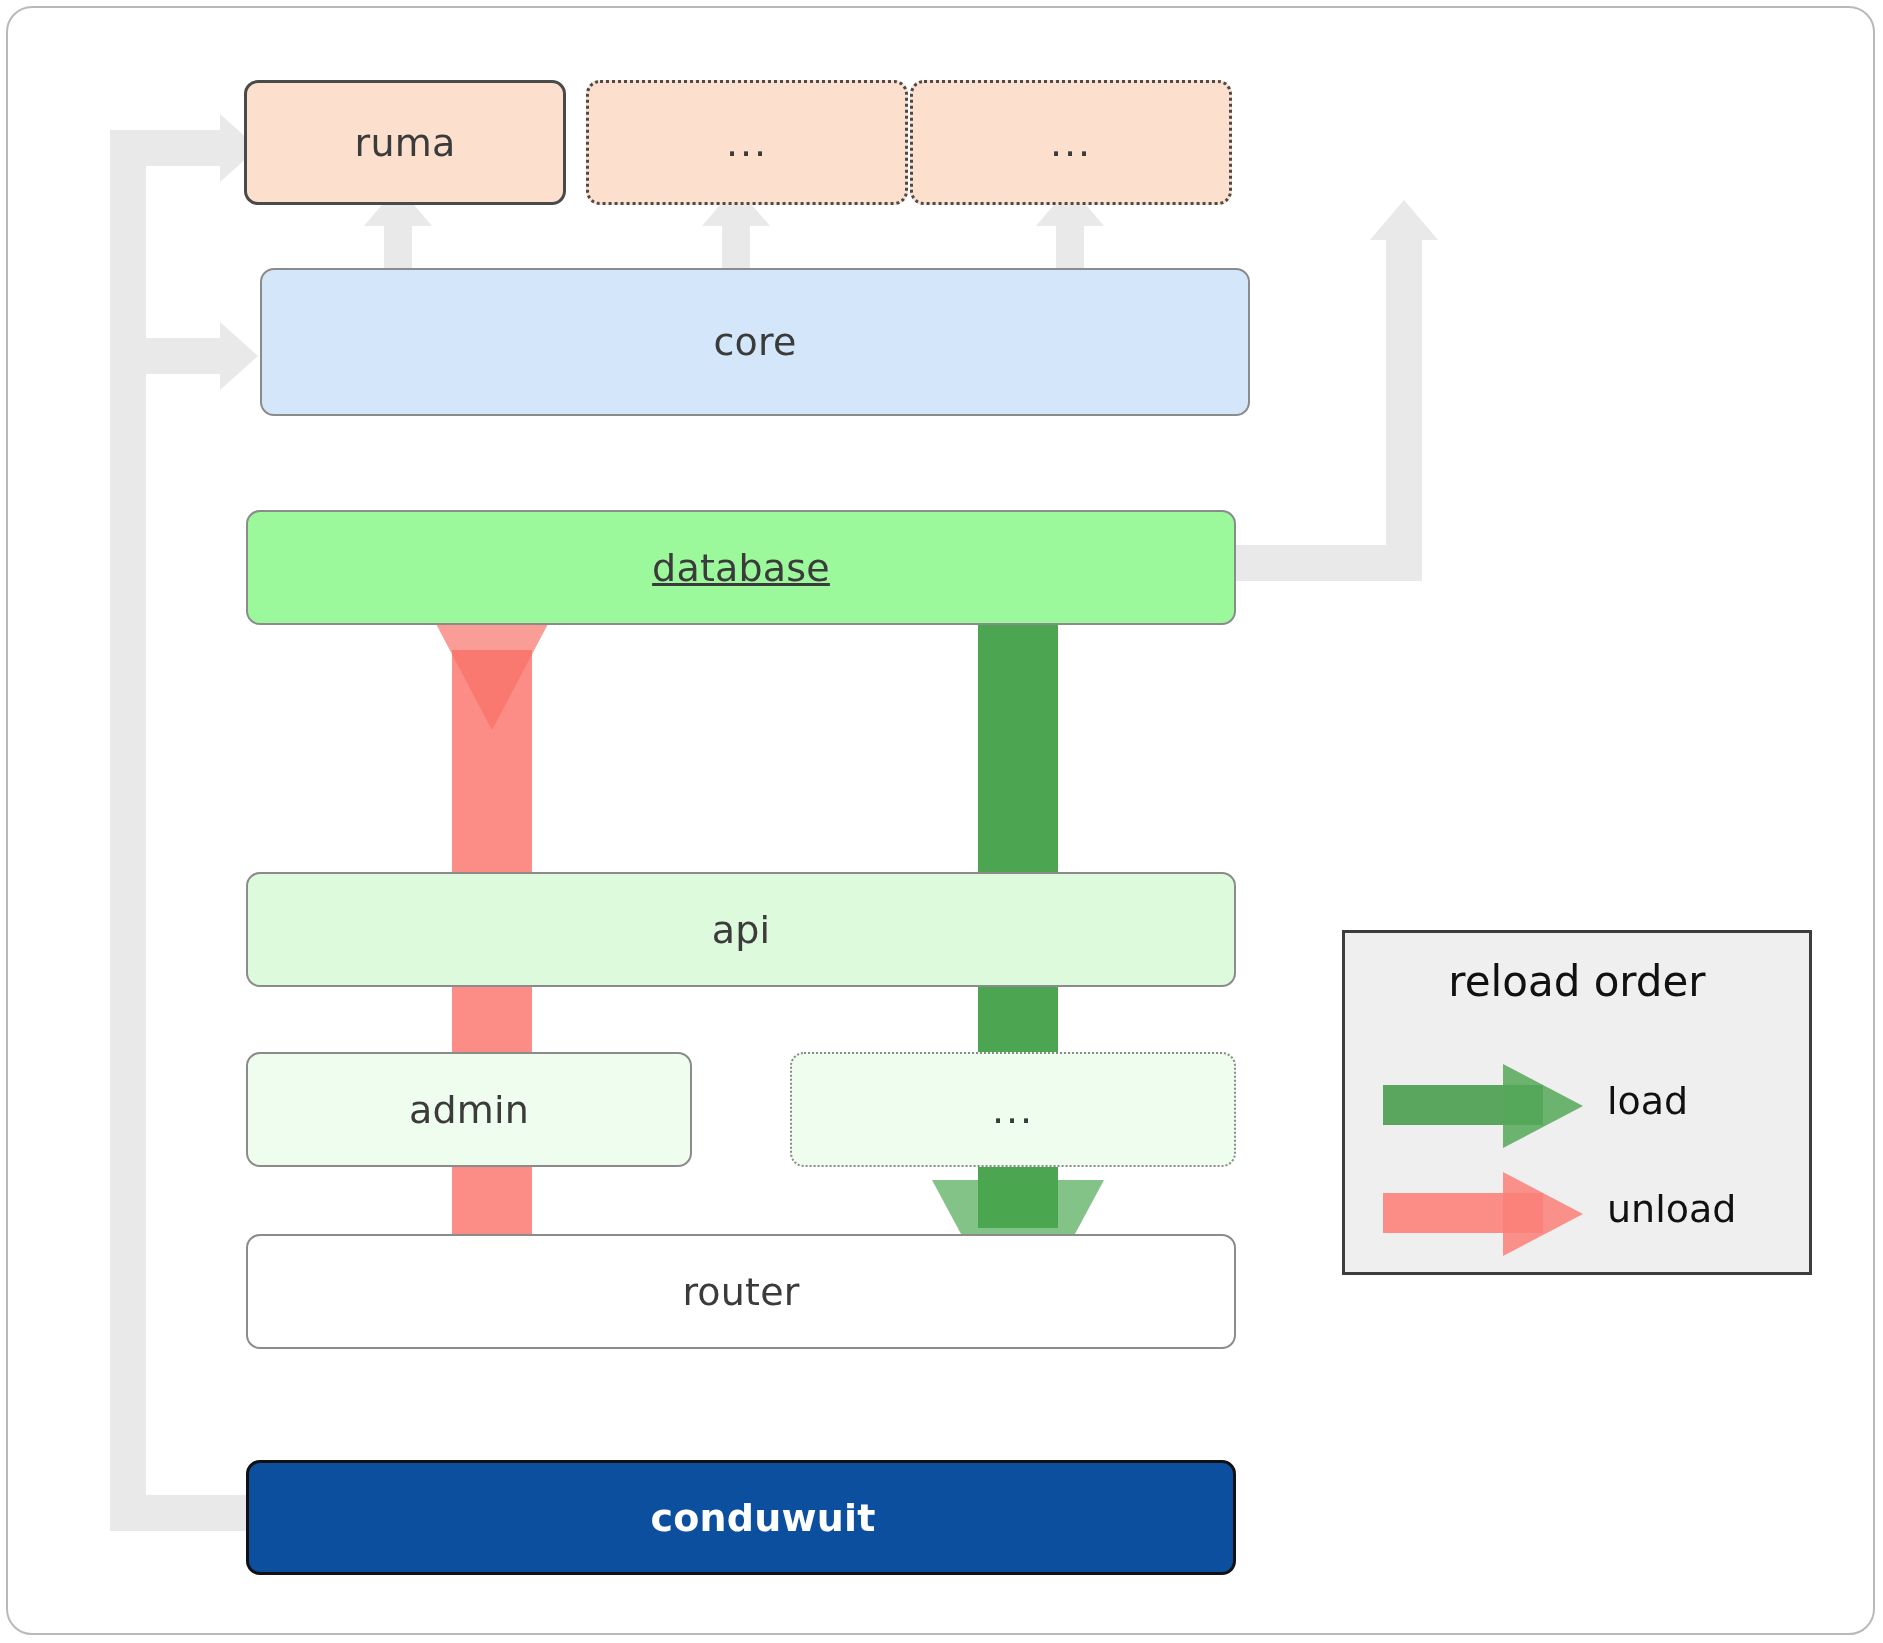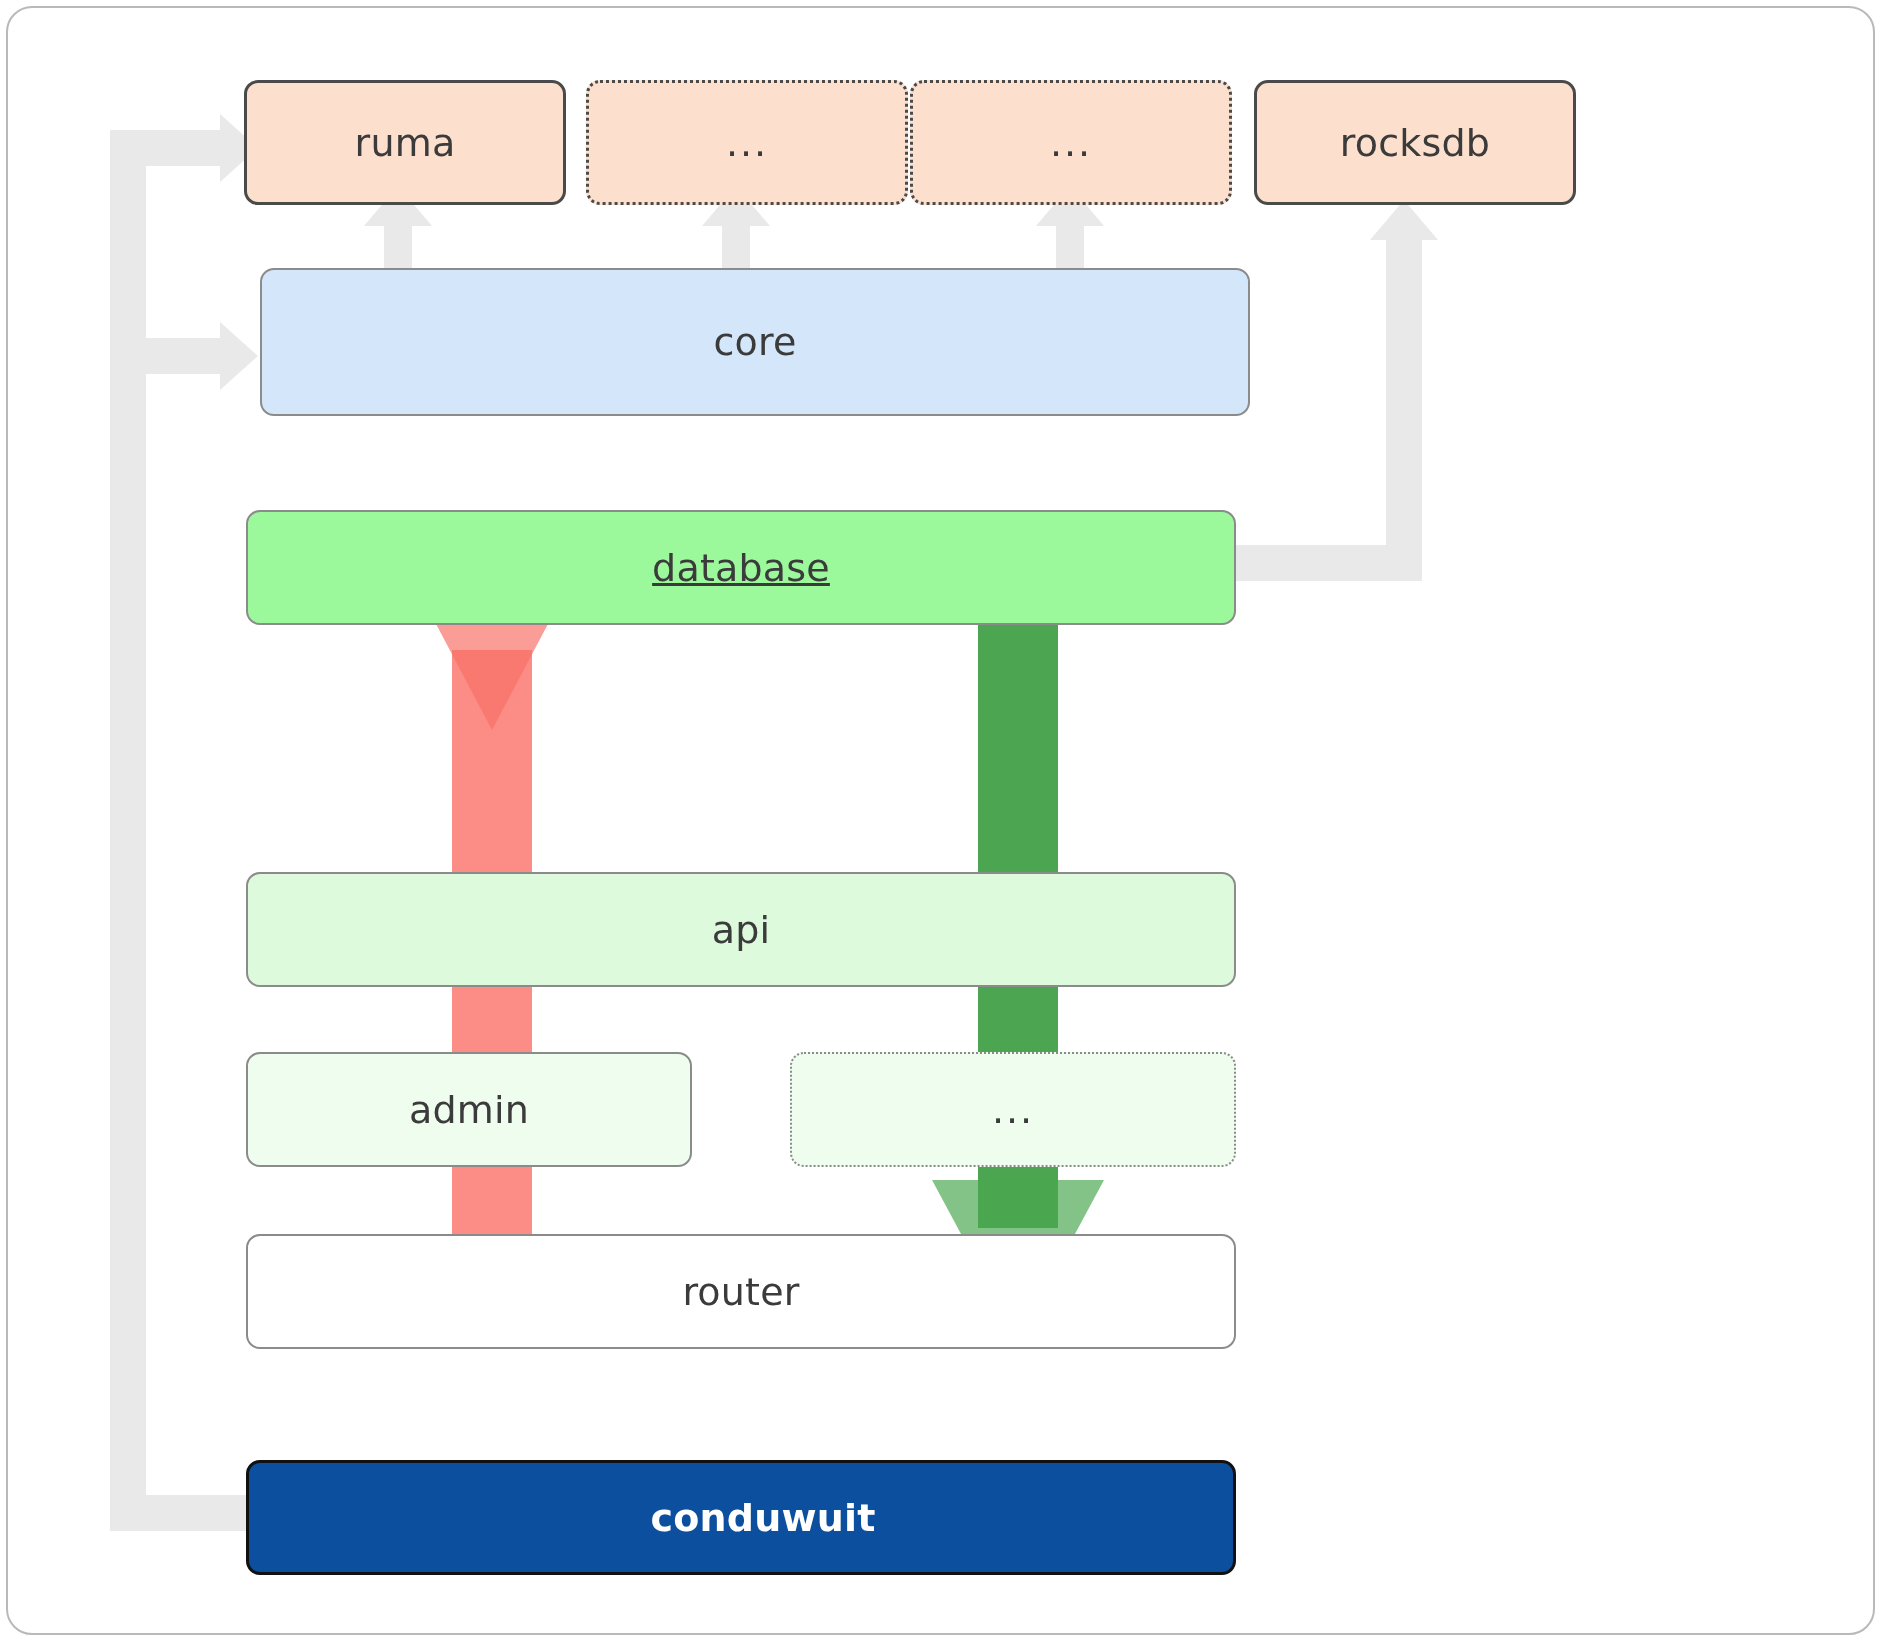--- a/index.html
+++ b/index.html
@@ -190,23 +190,20 @@
   </div>
 
   <div class="node orange dashed dots" style="left:586px; top:80px; width:322px; height:125px;">
     <span>...</span>
   </div>
 
   <div class="node orange dashed dots" style="left:910px; top:80px; width:322px; height:125px;">
     <span>...</span>
   </div>
 
-  <div class="node orange" style="left:1254px; top:80px; width:322px; height:125px;">
-    <span>rocksdb</span>
-  </div>
 
   <div class="node core" style="left:260px; top:268px; width:990px; height:148px;">
     <span>core</span>
   </div>
 
   <div class="node g1" style="left:246px; top:510px; width:990px; height:115px;">
     <span>database</span>
   </div>
 
 
@@ -233,13 +230,28 @@
   <div class="unload-shaft" style="left:452px; top:650px; width:80px; height:674px;"></div>
   <div class="unload-head" style="left:397px; top:550px; transform: rotate(180deg); transform-origin: center;"></div>
   <div class="flow" style="left:397px; top:550px; width:0; height:0;
               border-left:95px solid transparent;
               border-right:95px solid transparent;
               border-bottom:0;"></div>
 
   <div class="load-shaft" style="left:978px; top:568px; width:80px; height:660px;"></div>
   <div class="load-head" style="left:932px; top:1180px;"></div>
 
+  <div id="legend">
+    <div id="legend-title">reload order</div>
+
+    <div class="legend-row" style="left:0; top:128px; width:100%; height:90px;">
+      <div class="lg-shaft" style="left:38px; top:24px; width:160px; background:#5ba65e;"></div>
+      <div class="lg-head" style="left:158px; top:3px; border-left:80px solid rgba(85,168,88,0.85);"></div>
+      <div class="legend-label" style="left:262px; top:18px;">load</div>
+    </div>
+
+    <div class="legend-row" style="left:0; top:236px; width:100%; height:90px;">
+      <div class="lg-shaft" style="left:38px; top:24px; width:160px; background:#fb8d86;"></div>
+      <div class="lg-head" style="left:158px; top:3px; border-left:80px solid rgba(250,128,120,0.85);"></div>
+      <div class="legend-label" style="left:262px; top:18px;">unload</div>
+    </div>
+  </div>
 </div>
 
 </body></html>

